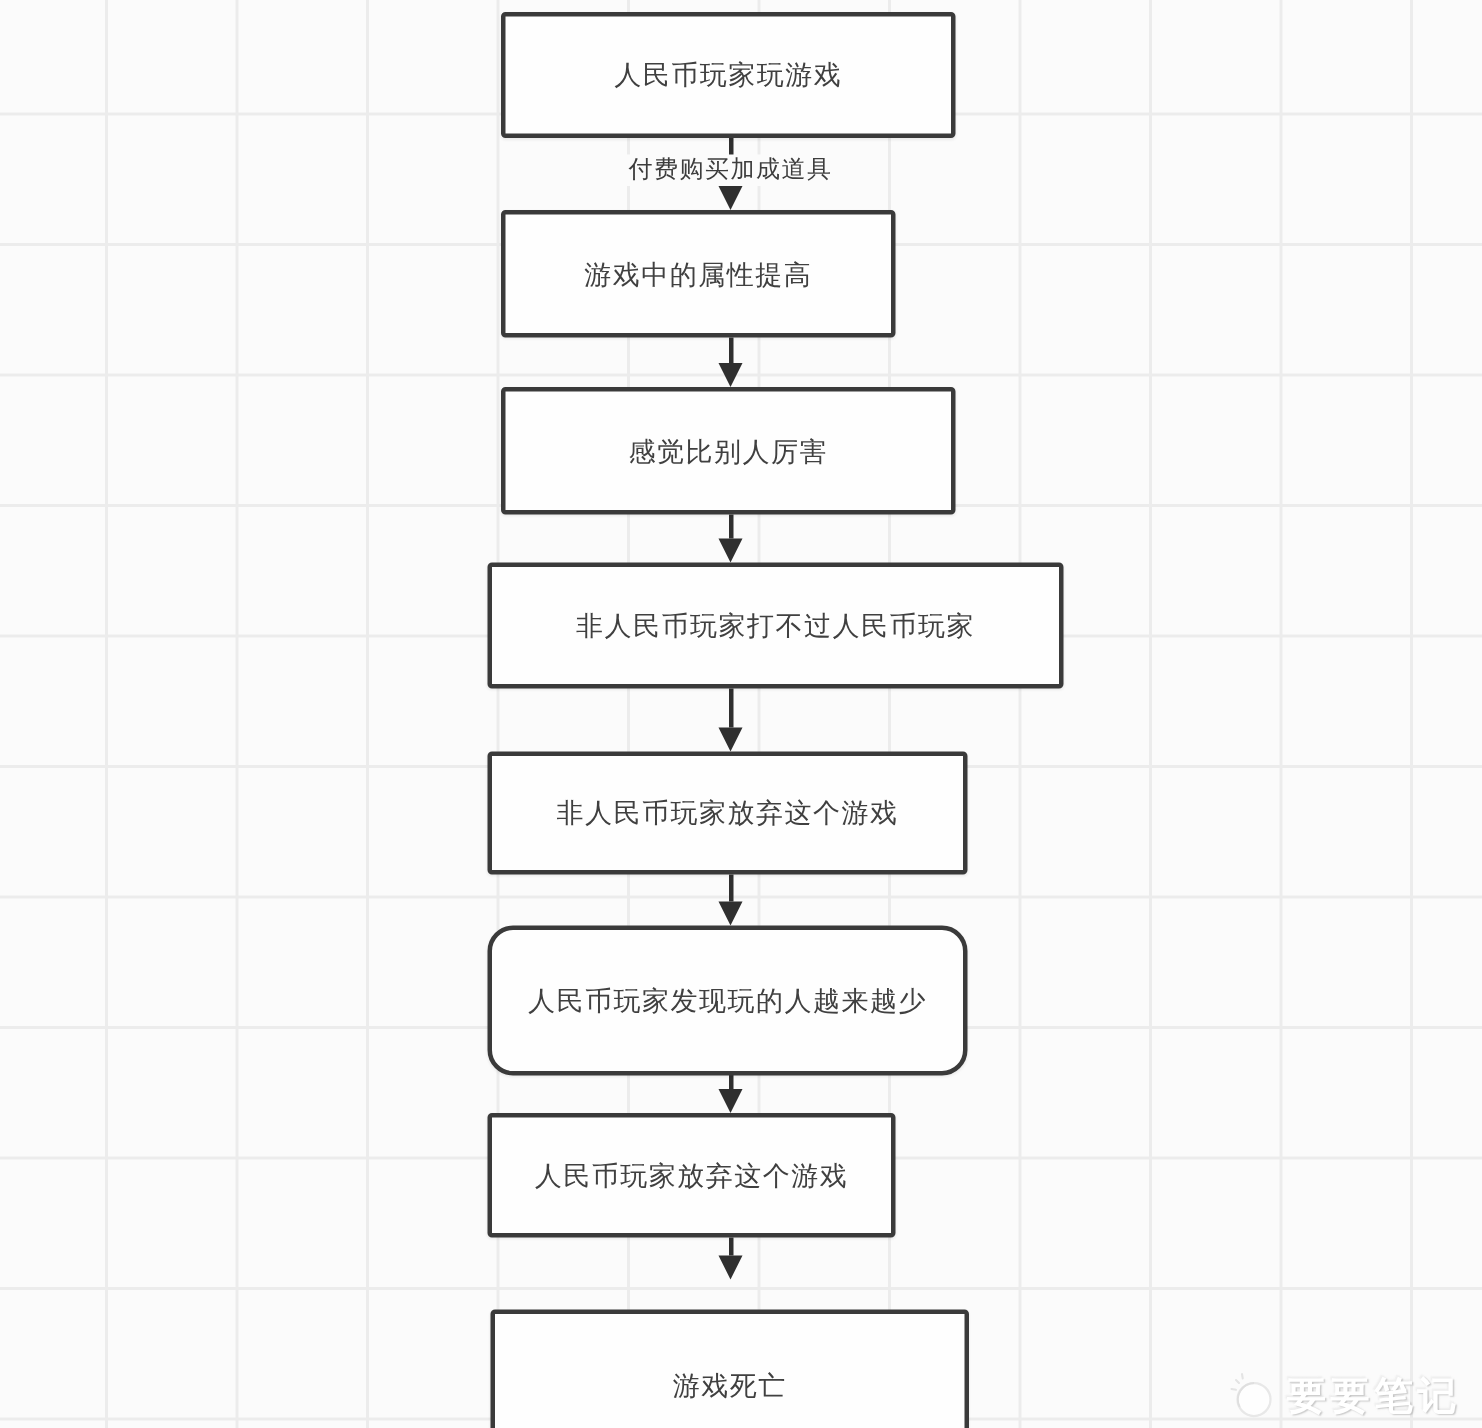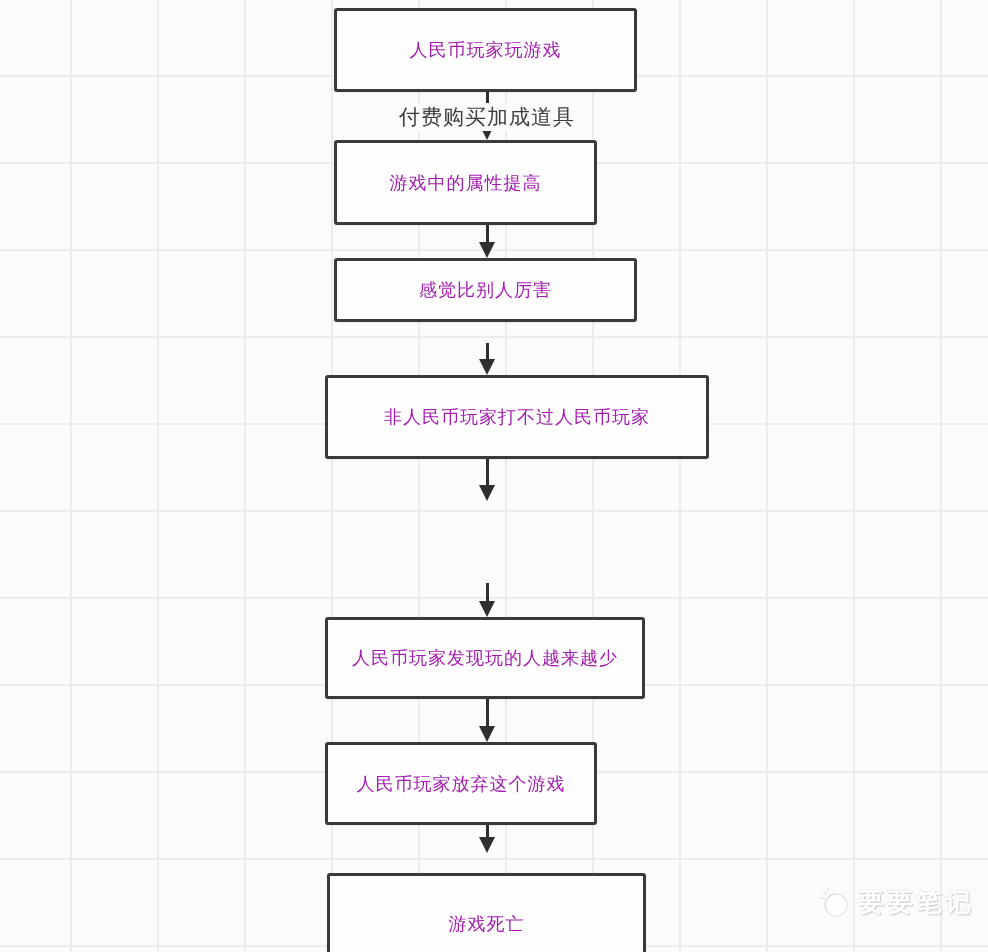--- a/index.html
+++ b/index.html
@@ -22,30 +22,30 @@
   .node {
     position: absolute;
     background: #fefefe;
     border: 3px solid #3a3a3a;
     border-radius: 3px;
     display: flex;
     align-items: center;
     justify-content: center;
     font-size: 18px;
     letter-spacing: 1px;
-    color: #a21caf;
+    color: #404040;
     box-shadow: 0 1px 2px rgba(0,0,0,0.07);
     z-index: 1;
   }
   .n1 { left: 334px; top: 8px;   width: 303px; height: 84px; }
   .n2 { left: 334px; top: 140px; width: 263px; height: 85px; }
-  .n3 { left: 334px; top: 258px; width: 303px; height: 64px; }
+  .n3 { left: 334px; top: 258px; width: 303px; height: 85px; }
   .n4 { left: 325px; top: 375px; width: 384px; height: 84px; }
   .n5 { left: 325px; top: 501px; width: 320px; height: 82px; }
-  .n6 { left: 325px; top: 617px; width: 320px; height: 82px; }
+  .n6 { left: 325px; top: 617px; width: 320px; height: 100px; border-radius: 17px; }
   .n7 { left: 325px; top: 742px; width: 272px; height: 83px; }
   .n8 { left: 327px; top: 853px; width: 319px; height: 102px; margin-top: 20px; }
 
   .arrow {
     position: absolute;
     left: 479px;
     width: 16px;
     display: flex;
     flex-direction: column;
     align-items: center;
@@ -70,31 +70,31 @@
   .a6 { top: 699px; height: 43px; }
   .a7 { top: 825px; height: 28px; }
 
   .edge-label {
     position: absolute;
     left: 487px;
     top: 103px;
     transform: translateX(-50%);
     background: #fbfbfb;
     padding: 0 6px;
-    font-size: 21px;
+    font-size: 16px;
     letter-spacing: 1px;
     color: #3d3d3d;
     white-space: nowrap;
     z-index: 2;
   }
 
   .watermark {
     position: absolute;
     right: 14px;
-    bottom: 32px;
+    bottom: 4px;
     display: flex;
     align-items: center;
     gap: 6px;
     z-index: 3;
   }
   .watermark .wm-text {
     font-size: 26px;
     font-weight: bold;
     letter-spacing: 3px;
     color: #ffffff;
@@ -137,20 +137,23 @@
 
   <div class="node n4">
     <span>非人民币玩家打不过人民币玩家</span>
   </div>
 
   <div class="arrow a4">
     <div class="stem"></div>
     <div class="head"></div>
   </div>
 
+  <div class="node n5">
+    <span>非人民币玩家放弃这个游戏</span>
+  </div>
 
   <div class="arrow a5">
     <div class="stem"></div>
     <div class="head"></div>
   </div>
 
   <div class="node n6">
     <span>人民币玩家发现玩的人越来越少</span>
   </div>
 

